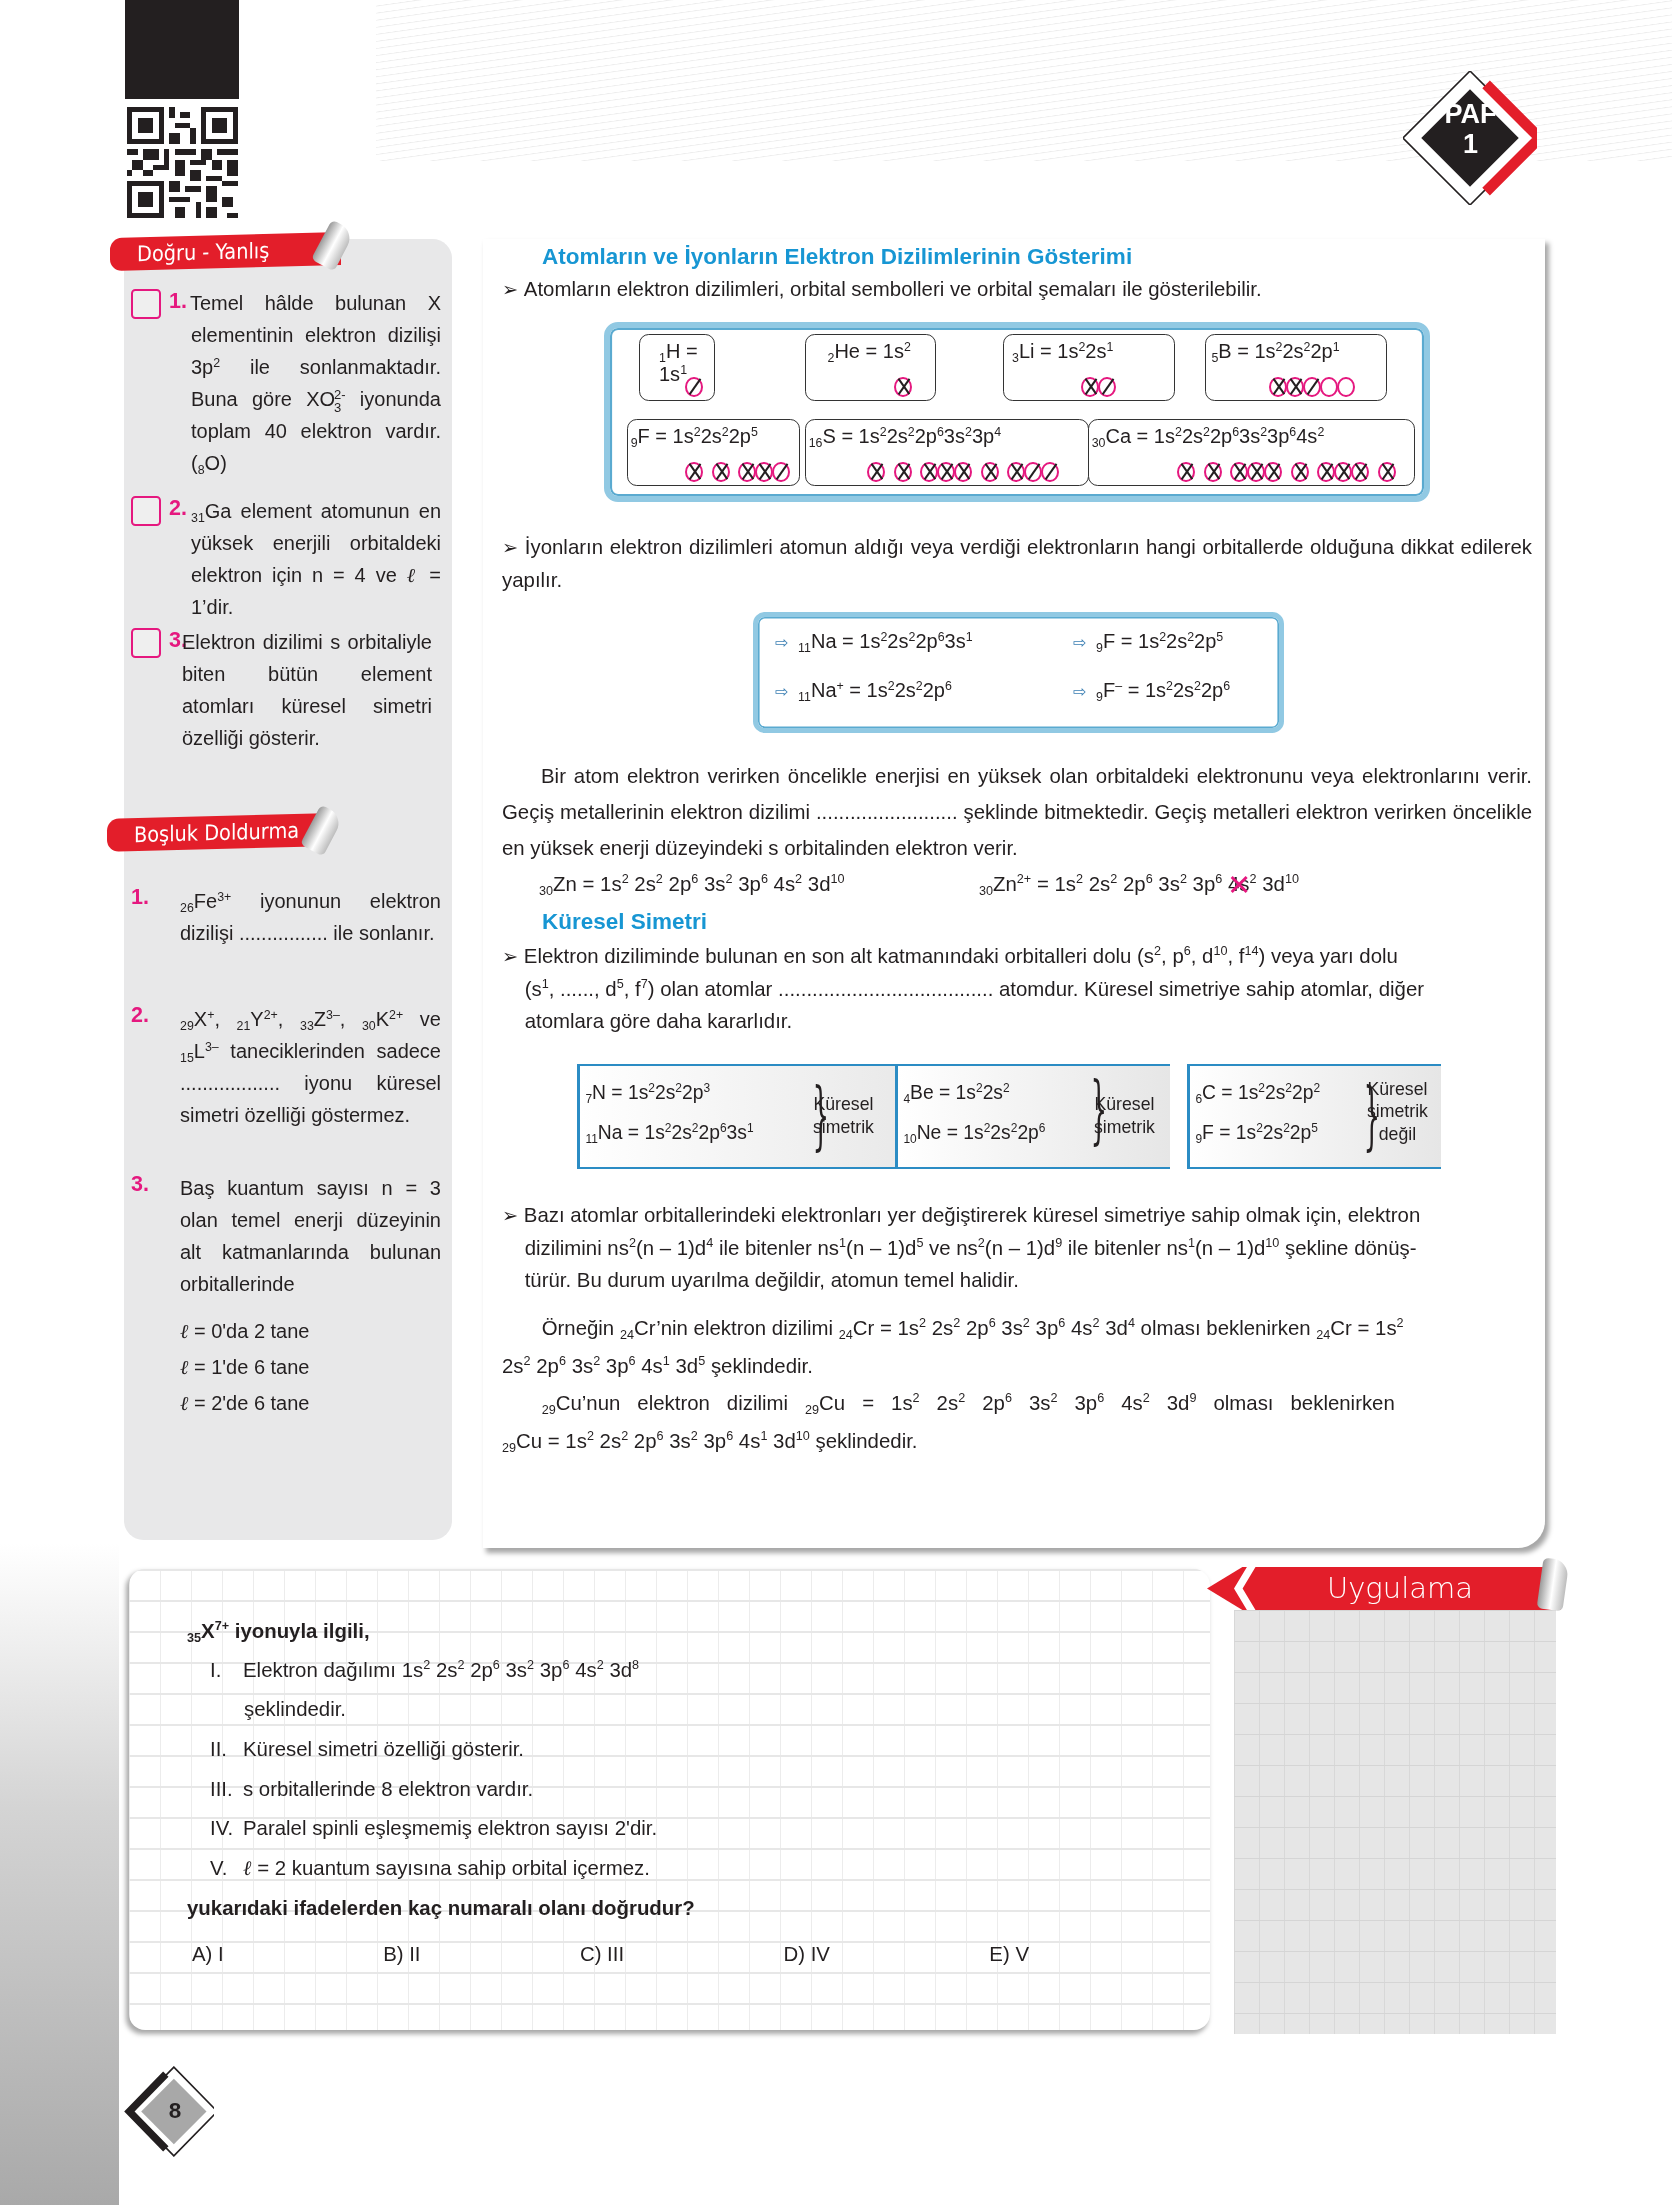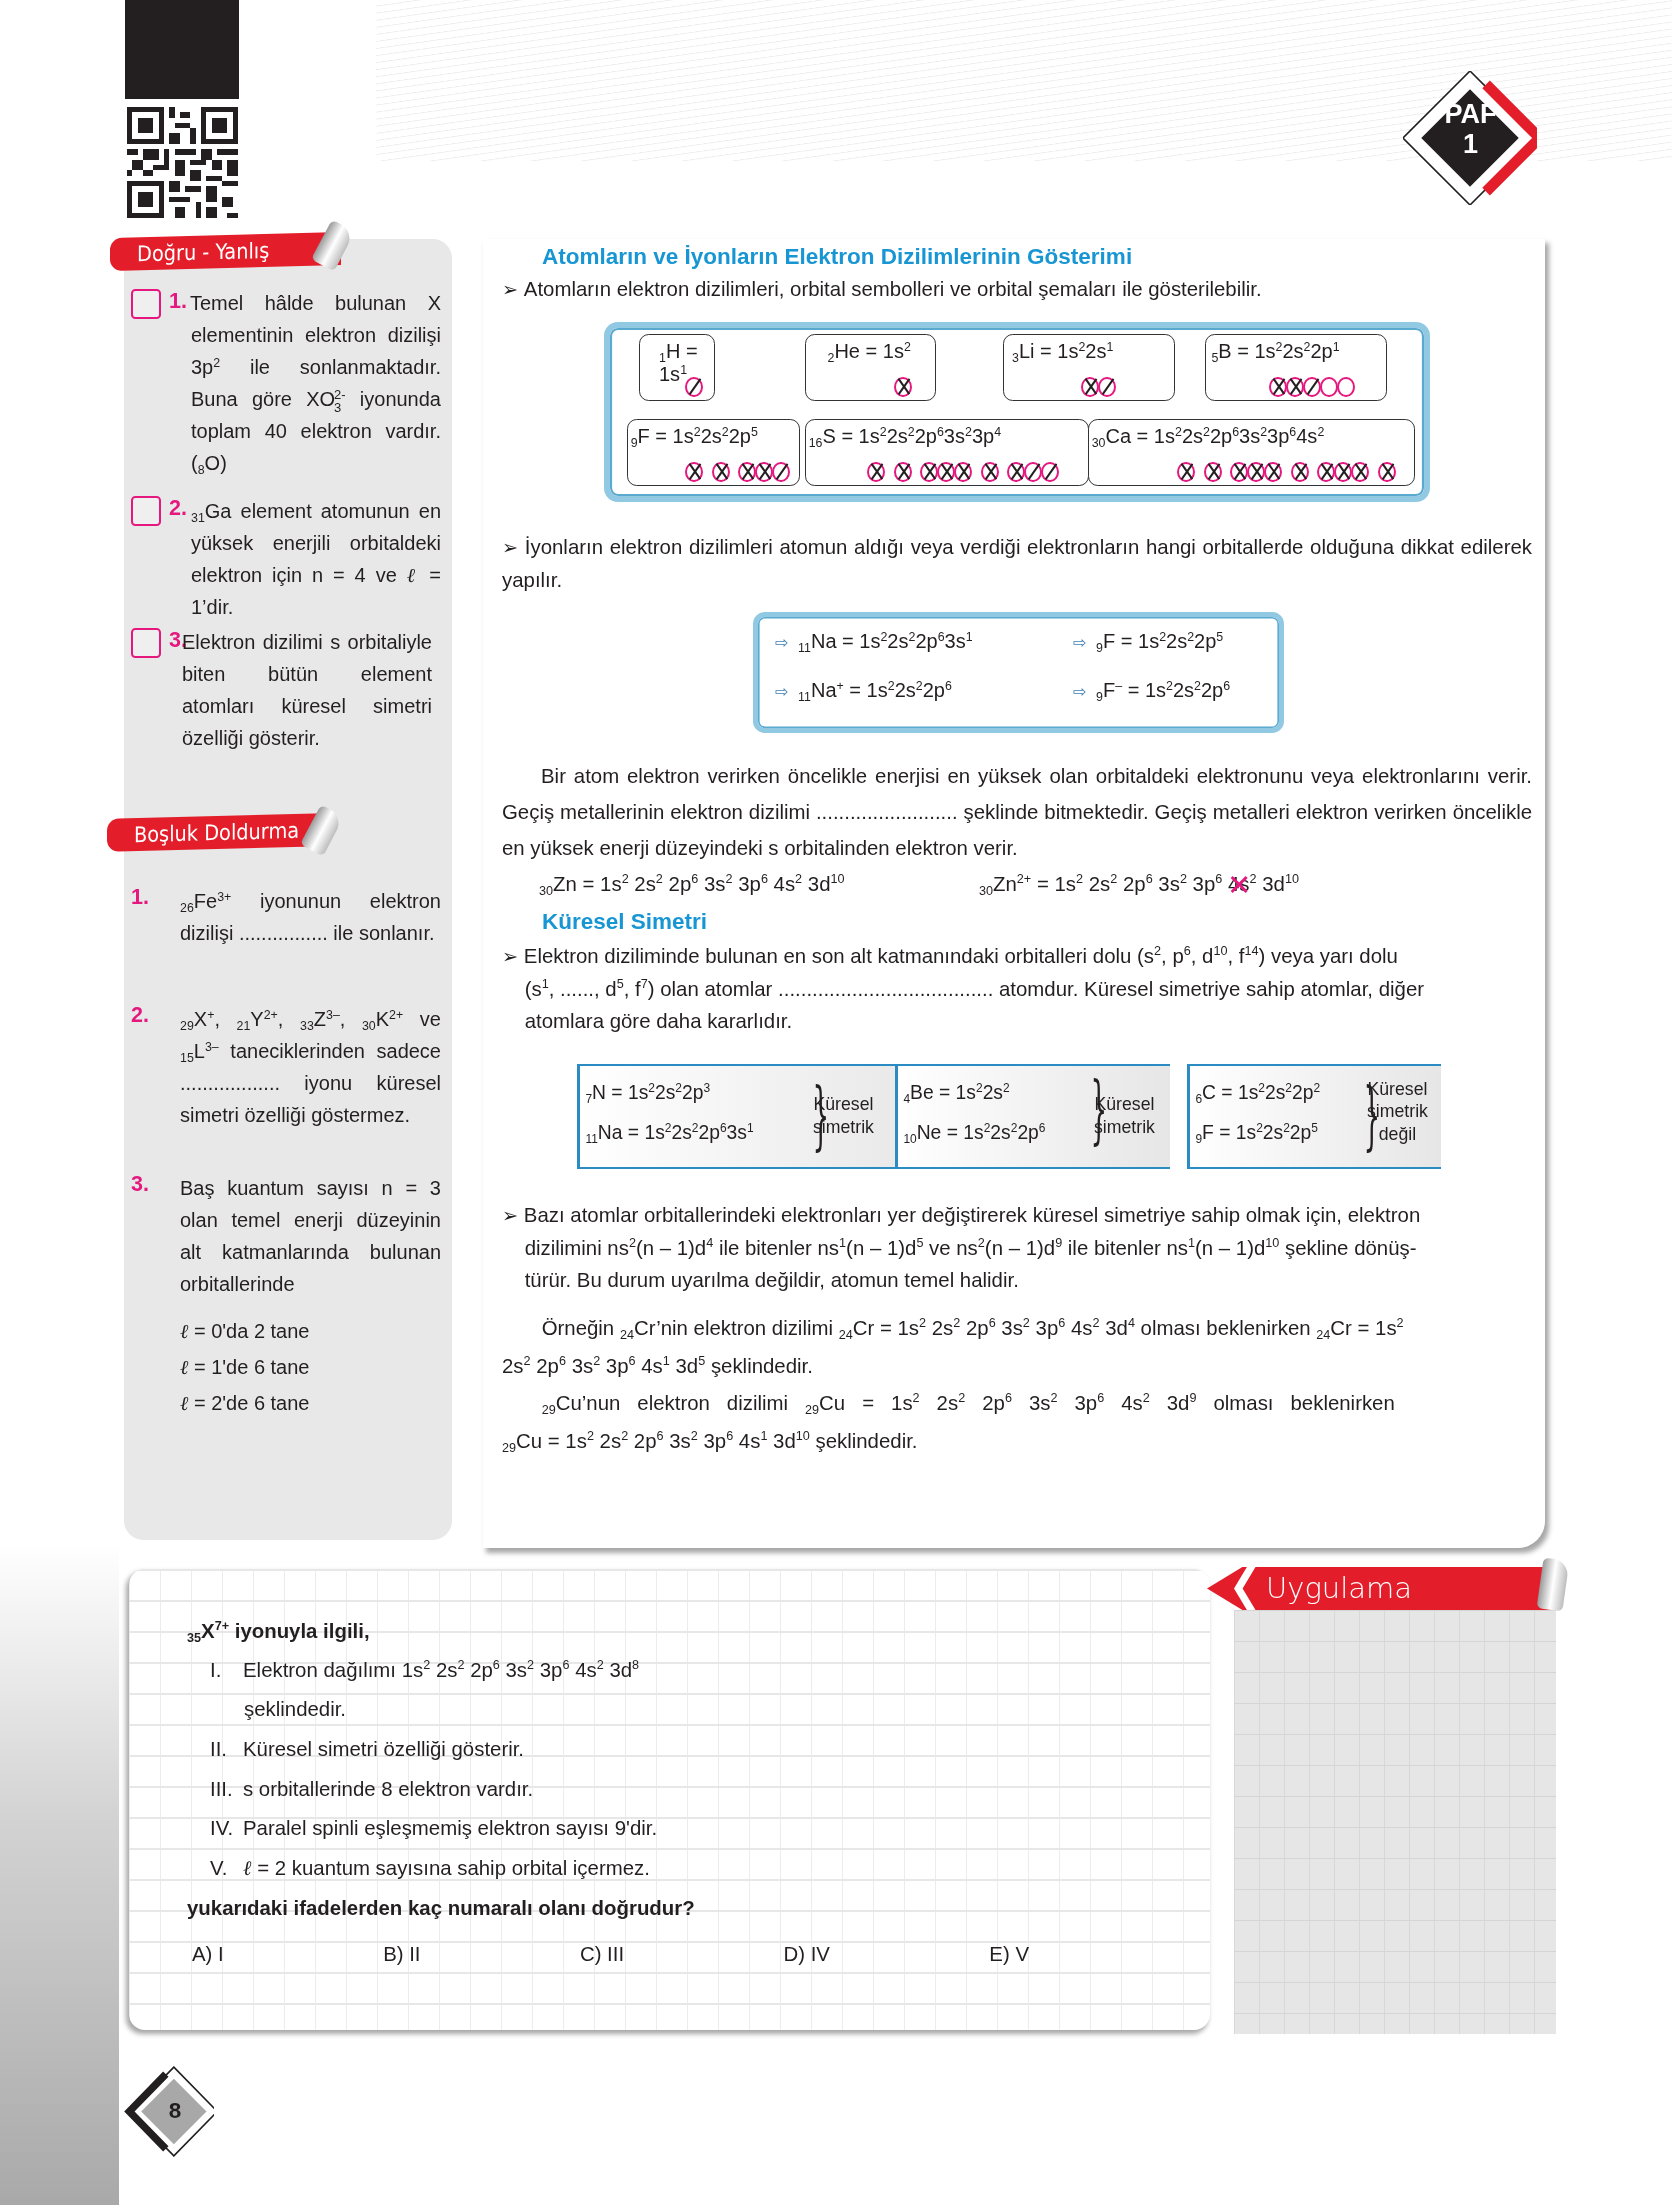--- a/index.html
+++ b/index.html
@@ -260,38 +260,38 @@
   <span style="display:inline-block;width:33px">I.</span><span>Elektron dağılımı 1s<span class="sup">2</span> 2s<span class="sup">2</span> 2p<span class="sup">6</span> 3s<span class="sup">2</span> 3p<span class="sup">6</span> 4s<span class="sup">2</span> 3d<span class="sup">8</span></span>
 </div>
 <div class="abs exq" style="left:244px;top:1689px">şeklindedir.</div>
 <div class="abs exq" style="left:210px;top:1729px">
   <span style="display:inline-block;width:33px">II.</span><span>Küresel simetri özelliği gösterir.</span>
 </div>
 <div class="abs exq" style="left:210px;top:1769px">
   <span style="display:inline-block;width:33px">III.</span><span>s orbitallerinde 8 elektron vardır.</span>
 </div>
 <div class="abs exq" style="left:210px;top:1808px">
-  <span style="display:inline-block;width:33px">IV.</span><span>Paralel spinli eşleşmemiş elektron sayısı 9'dir.</span>
+  <span style="display:inline-block;width:33px">IV.</span><span>Paralel spinli eşleşmemiş elektron sayısı 2'dir.</span>
 </div>
 <div class="abs exq" style="left:210px;top:1848px">
   <span style="display:inline-block;width:33px">V.</span><span class="ell">ℓ</span> <span>= 2 kuantum sayısına sahip orbital içermez.</span>
 </div>
 <div class="abs exq" style="left:187px;top:1888px;font-weight:bold">yukarıdaki ifadelerden kaç numaralı olanı doğrudur?</div>
 <div class="abs exq" style="left:192px;top:1934px;width:837px;display:flex;justify-content:space-between">
   <span>A) I</span>
   <span>B) II</span>
   <span>C) III</span>
   <span>D) IV</span>
   <span>E) V</span>
 </div>
 
 <div class="abs uyg-area"></div>
 <div class="abs uyg-ribbon"></div>
 <div class="abs uyg-white"></div>
-<div class="abs" style="left:1266px;top:1571px;width:268px;text-align:left;color:#fff;font-size:29px;line-height:35px;font-family:'DejaVu Sans',sans-serif;font-weight:lighter">Uygulama</div>
+<div class="abs" style="left:1266px;top:1571px;width:268px;text-align:center;color:#fff;font-size:29px;line-height:35px;font-family:'DejaVu Sans',sans-serif;font-weight:lighter">Uygulama</div>
 <div class="abs ribbon-curl" style="left:1540px;top:1559px;transform:rotate(8deg);height:51px"></div>
 
 <svg class="abs page-badge" viewBox="0 0 170 170">
   <polygon points="95,2 176,85 95,168 14,85" fill="#fff" stroke="#231f20" stroke-width="3"></polygon>
   <polyline points="80,15 12,85 80,155" fill="none" stroke="#231f20" stroke-width="14"></polyline>
   <polygon points="95,24 156,85 95,146 34,85" fill="#a8a8a8"></polygon>
 </svg>
 <div class="abs" style="left:156px;top:2098px;width:38px;text-align:center;font-weight:bold;font-size:22.5px">8</div>
 
 

